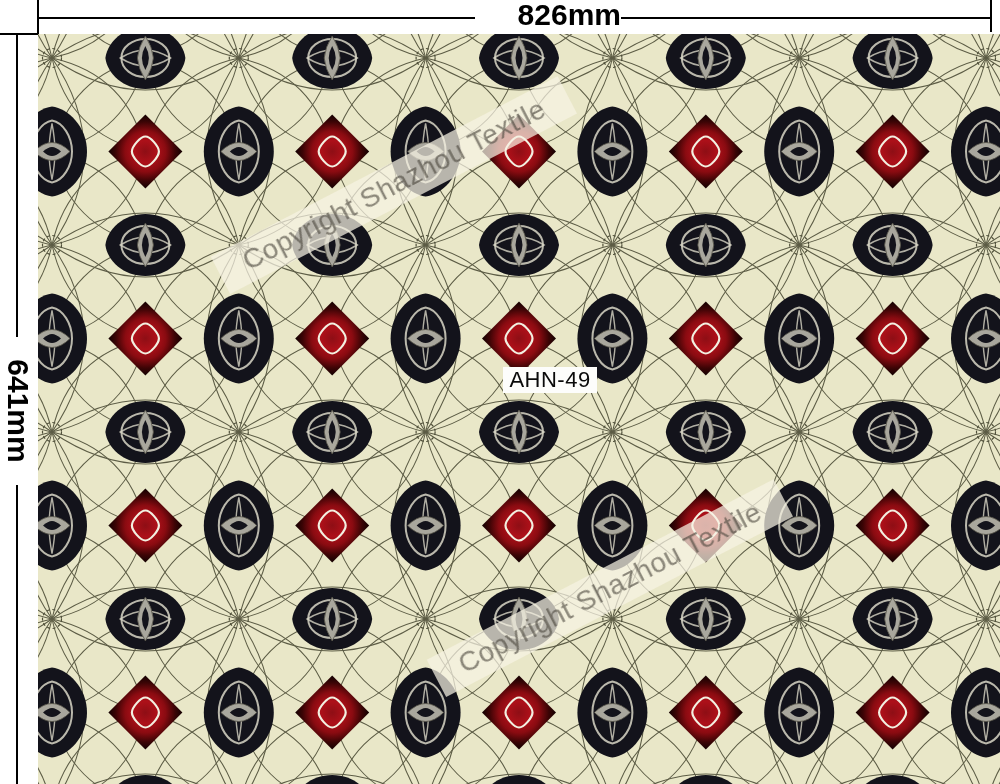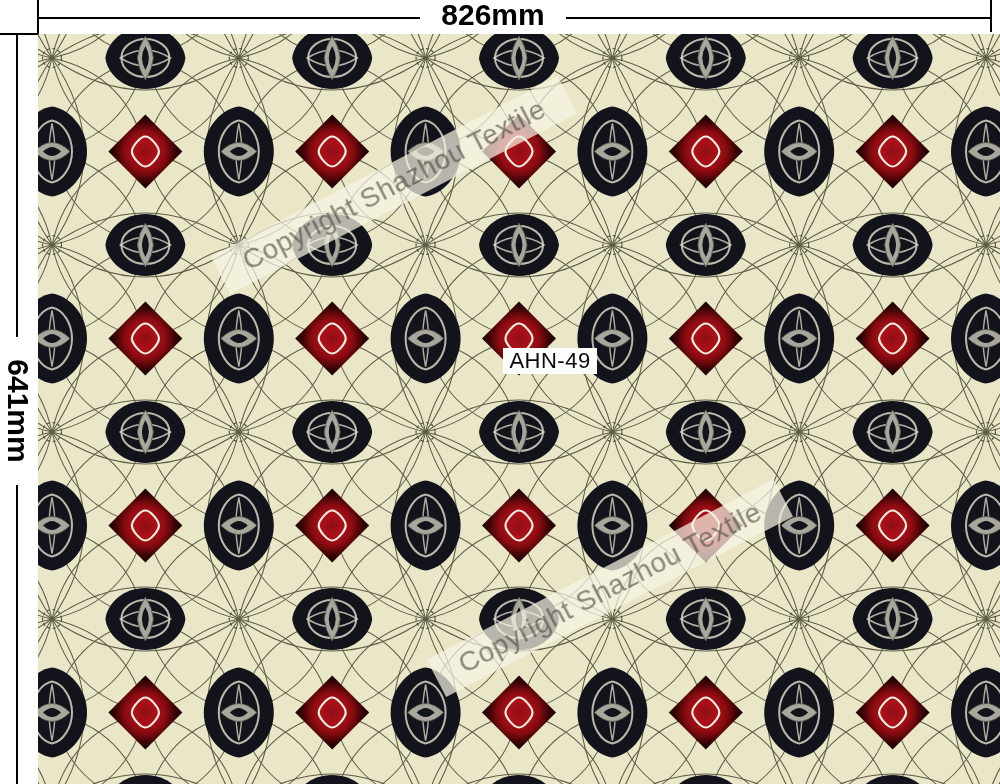--- a/index.html
+++ b/index.html
@@ -18,38 +18,38 @@
   #tick-top-left{left:37px;top:0;width:2px;height:34px;}
   #tick-top-right{left:990px;top:0;width:2px;height:32px;}
   #dim-left-line{left:16px;top:34px;width:2px;height:750px;}
   #tick-left-top{left:0;top:33px;width:38px;height:2px;}
   #serif-left-a{left:12px;top:338px;width:10px;height:2px;}
   #serif-left-b{left:12px;top:483px;width:10px;height:2px;}
   .dim-label{
     position:absolute;background:#ffffff;color:#000;
     font-size:30px;font-weight:700;text-align:center;white-space:nowrap;
   }
-  #dim-top-label{left:420px;top:0;width:146px;height:32px;line-height:30px;}
+  #dim-top-label{left:475px;top:0;width:146px;height:32px;line-height:30px;text-align:right;}
   #dim-left-label{
     left:17px;top:411px;width:148px;height:34px;line-height:32px;
     transform:translate(-50%,-50%) rotate(90deg);
   }
   
   .watermark{
     position:absolute;white-space:nowrap;z-index:5;
     font-size:28px;letter-spacing:.5px;
     padding:5px 27px;
     color:rgba(72,70,60,0.62);
     background:rgba(246,243,227,0.72);
     transform:translate(-50%,-50%) rotate(-27.5deg);
     pointer-events:none;
   }
   
   #product-code{
-    position:absolute;left:503px;top:348px;width:94px;height:26px;z-index:6;
+    position:absolute;left:503px;top:367px;width:94px;height:26px;z-index:6;
     background:#fdfdfb;color:#0a0a0a;font-size:22px;line-height:26px;
     text-align:center;letter-spacing:.5px;
   }
 </style>
 </head>
 <body>
 
 <div class="fabric" style="background: rgb(233, 231, 200);">
   <svg viewBox="0 0 962 750" xmlns="http://www.w3.org/2000/svg">
       <defs>

